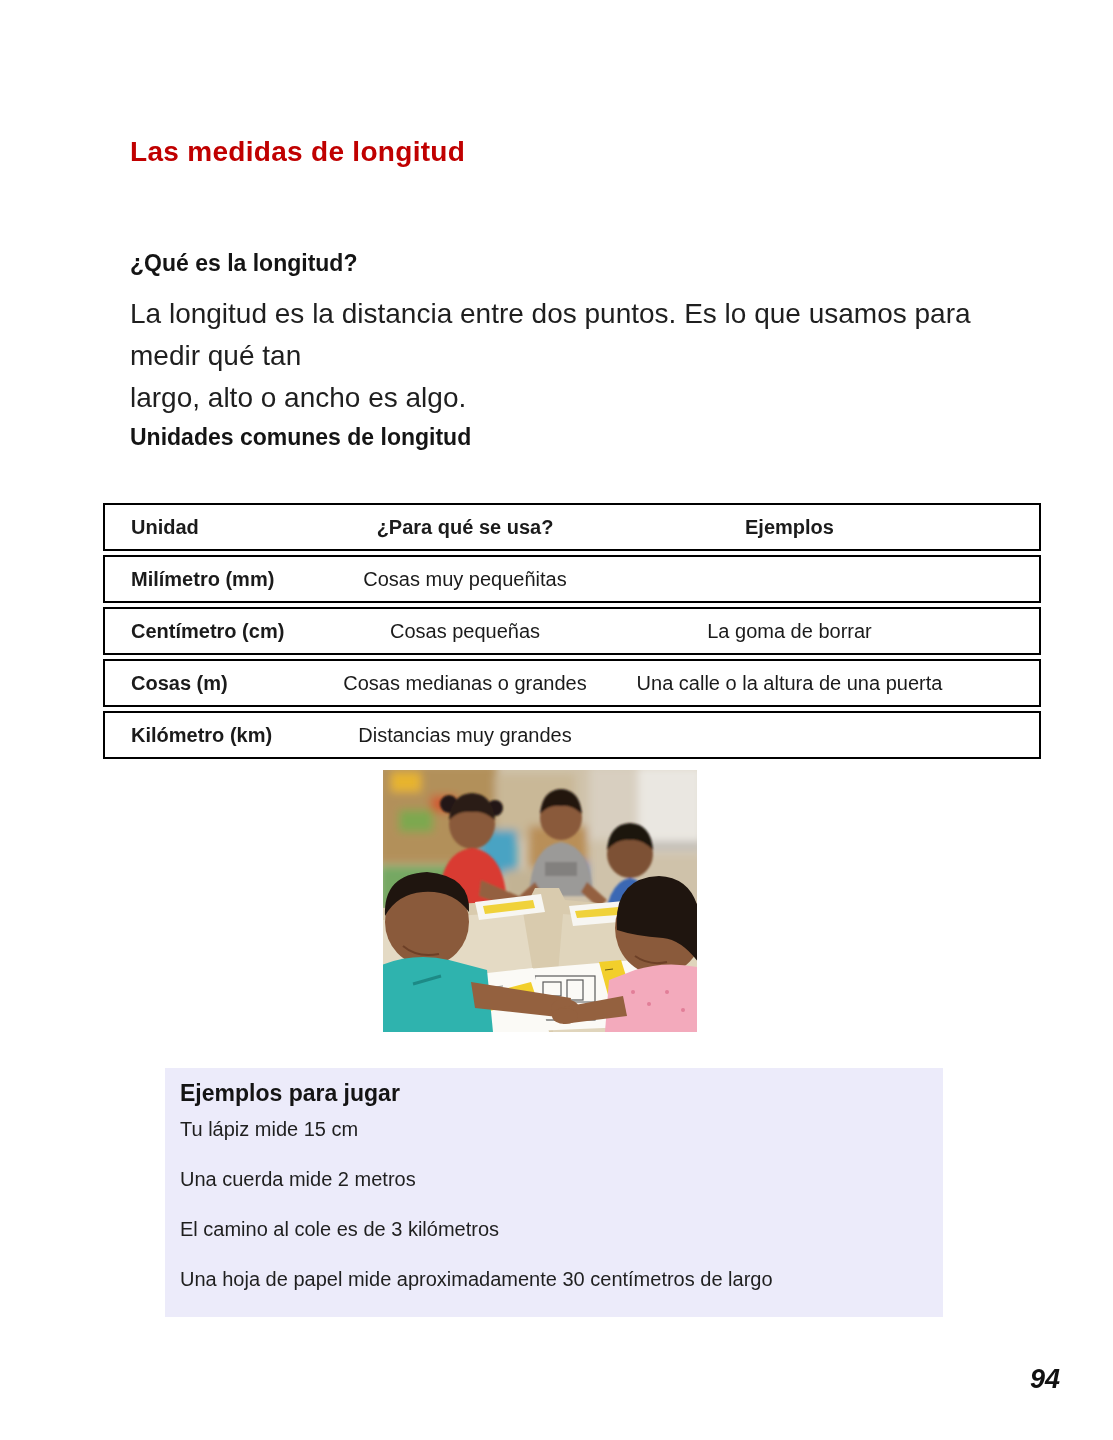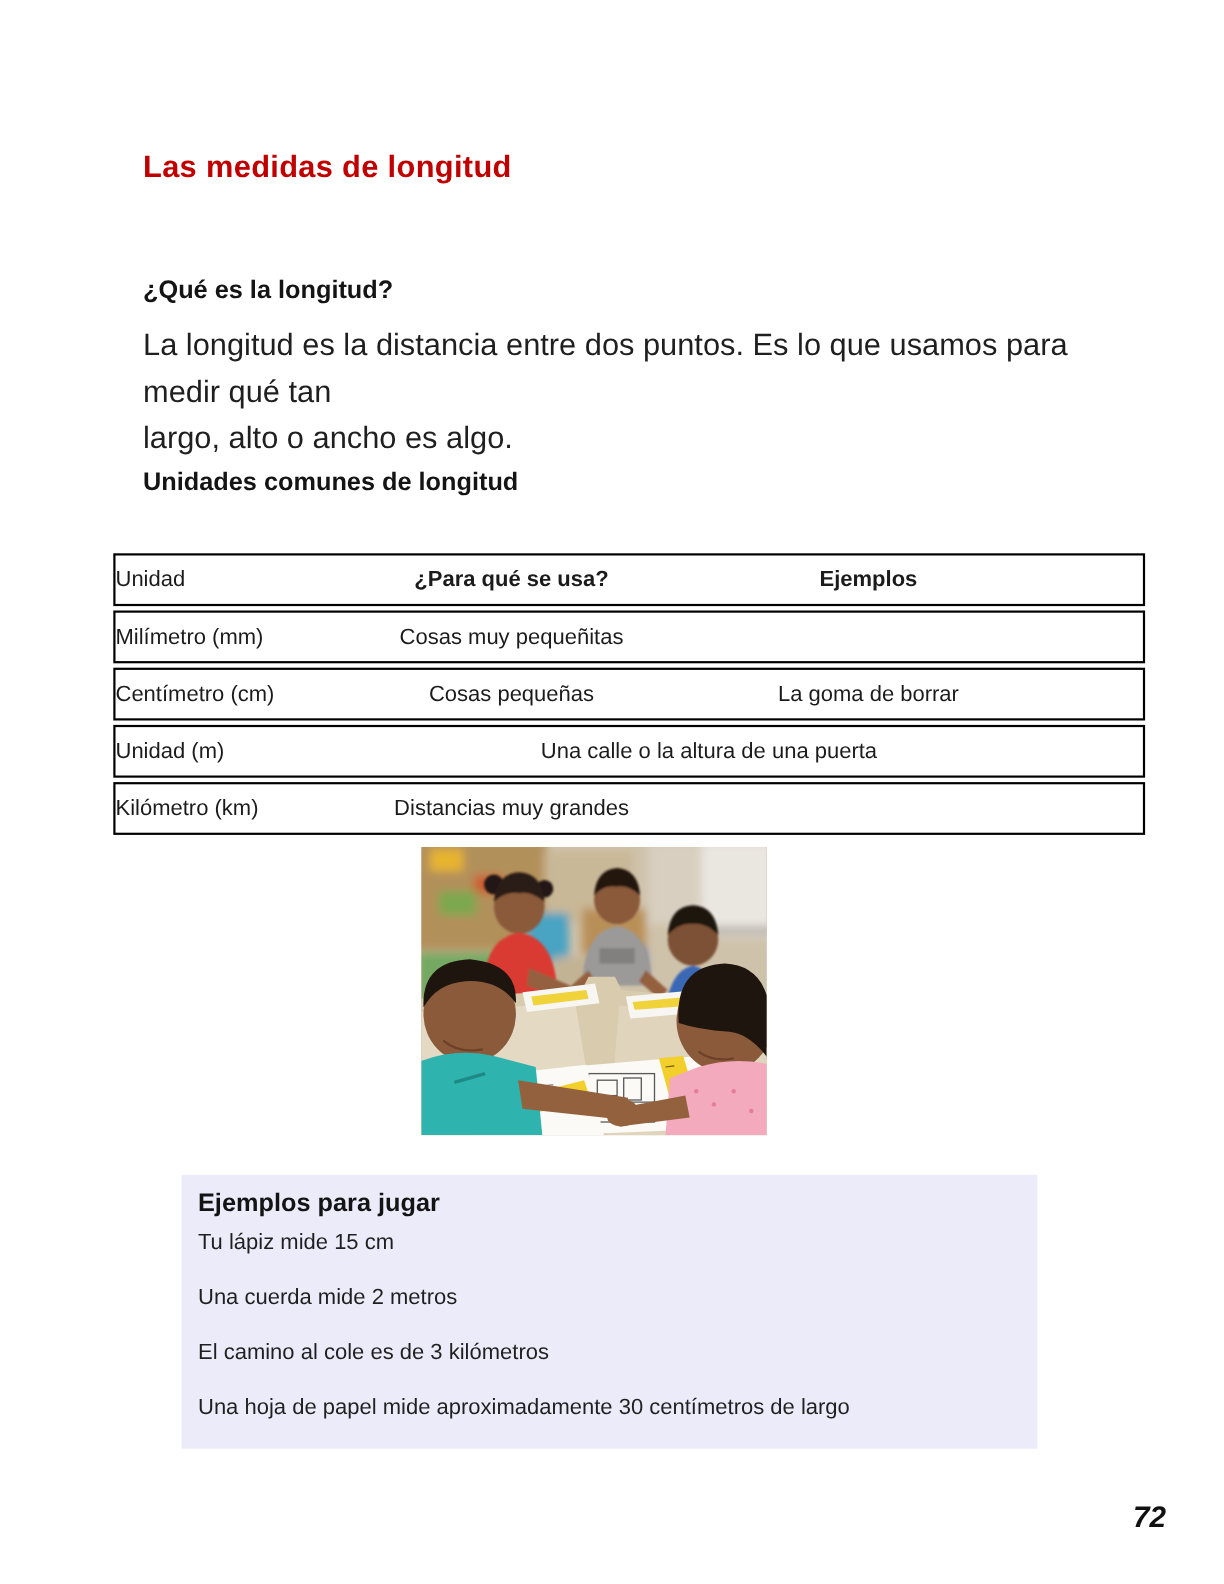--- a/index.html
+++ b/index.html
@@ -56,21 +56,22 @@
     border: 2.5px solid #000000;
     background: #ffffff;
     height: 48px;
     display: flex;
     align-items: center;
     font-size: 20px;
   }
   .t-row.header { height: 48px; font-weight: 700; }
   .cell-unit {
     width: 215px;
-    font-weight: 400;
+    padding-left: 26px;
+    font-weight: 700;
     text-align: left;
     white-space: nowrap;
   }
   .cell-use {
     width: 290px;
     text-align: center;
   }
   .cell-example {
     flex: 1;
     padding-right: 70px;
@@ -141,21 +142,22 @@
     <div class="t-row">
       <div class="cell-unit">Milímetro (mm)</div>
       <div class="cell-use">Cosas muy pequeñitas</div>
     </div>
     <div class="t-row">
       <div class="cell-unit">Centímetro (cm)</div>
       <div class="cell-use">Cosas pequeñas</div>
       <div class="cell-example">La goma de borrar</div>
     </div>
     <div class="t-row">
-      <div class="cell-unit">Unidad (m)</div>
+      <div class="cell-unit">Cosas (m)</div>
+      <div class="cell-use">Cosas medianas o grandes</div>
       <div class="cell-example">Una calle o la altura de una puerta</div>
     </div>
     <div class="t-row">
       <div class="cell-unit">Kilómetro (km)</div>
       <div class="cell-use">Distancias muy grandes</div>
     </div>
   </div>
 
   <div class="photo">
     <svg viewBox="0 0 314 262" xmlns="http://www.w3.org/2000/svg">
@@ -273,15 +275,15 @@
   </div>
 
   <div class="examples-box">
     <div class="box-heading">Ejemplos para jugar</div>
     <div class="box-item">Tu lápiz mide 15 cm</div>
     <div class="box-item">Una cuerda mide 2 metros</div>
     <div class="box-item">El camino al cole es de 3 kilómetros</div>
     <div class="box-item">Una hoja de papel mide aproximadamente 30 centímetros de largo</div>
   </div>
 
-  <div class="page-number">72</div>
+  <div class="page-number">94</div>
 
 </div>
 
 </body></html>

